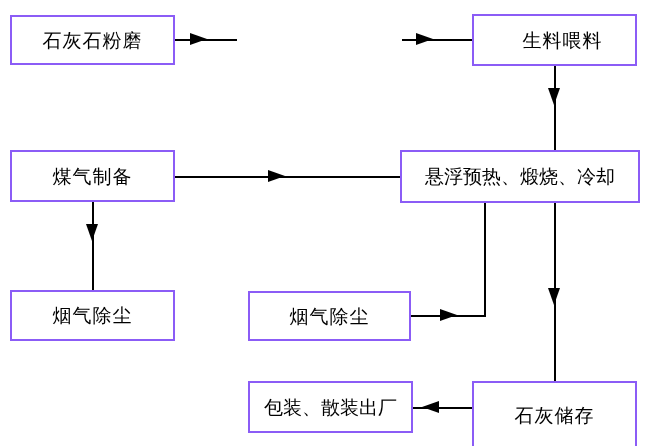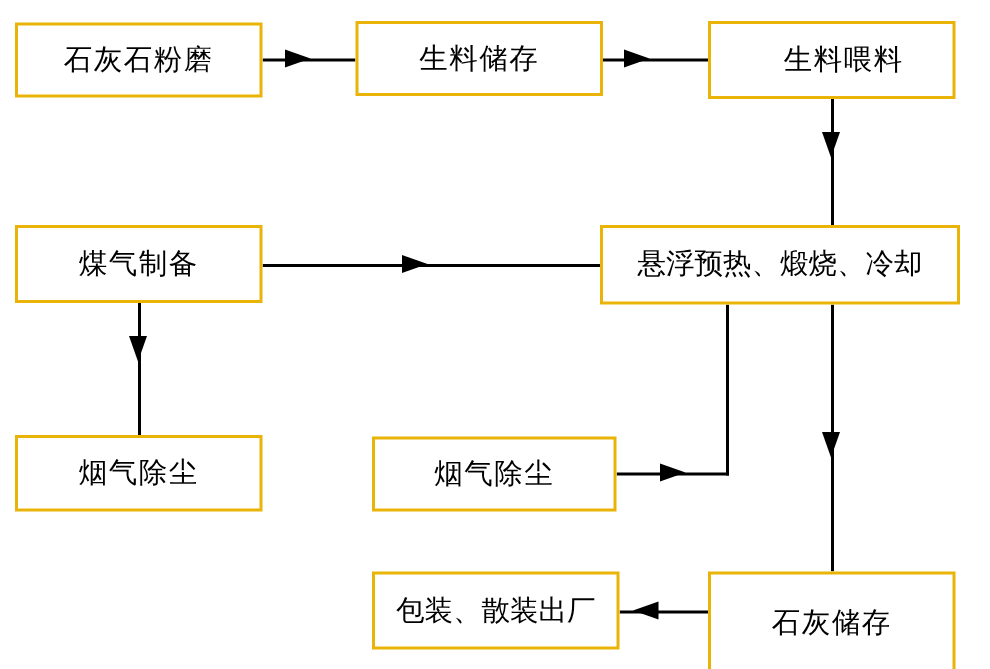--- a/index.html
+++ b/index.html
@@ -11,21 +11,21 @@
     position: relative;
     width: 660px;
     height: 446px;
     background: #ffffff;
     font-family: "DejaVu Sans", "Liberation Sans", sans-serif;
     overflow: hidden;
   }
   .node {
     position: absolute;
     box-sizing: border-box;
-    border: 2px solid #eab308;
+    border: 2px solid #8b5cf6;
     background: #ffffff;
     display: flex;
     align-items: center;
     justify-content: center;
     color: #000000;
     line-height: 1;
     white-space: nowrap;
     z-index: 3;
   }
   .node-label {
@@ -98,23 +98,20 @@
   <div class="edge-v" style="left:554px; top:203px; height:178px;"></div>
   <div class="arrow arrow-down" style="left:548px; top:288px;"></div>
 
   <div class="edge-h" style="left:413px; top:407px; width:59px;"></div>
   <div class="arrow arrow-left" style="left:422px; top:401px;"></div>
 
   <div class="node" style="left:10px; top:15px; width:165px; height:50px;">
     <span class="node-label">石灰石粉磨</span>
   </div>
 
-  <div class="node" style="left:237px; top:14px; width:165px; height:50px;">
-    <span class="node-label">生料储存</span>
-  </div>
 
   <div class="node" style="left:472px; top:14px; width:165px; height:52px;padding-left:16px;">
     <span class="node-label">生料喂料</span>
   </div>
 
   <div class="node" style="left:10px; top:150px; width:165px; height:52px;font-family:Liberation Serif, serif;">
     <span class="node-label">煤气制备</span>
   </div>
 
   <div class="node" style="left:400px; top:150px; width:240px; height:53px;">

